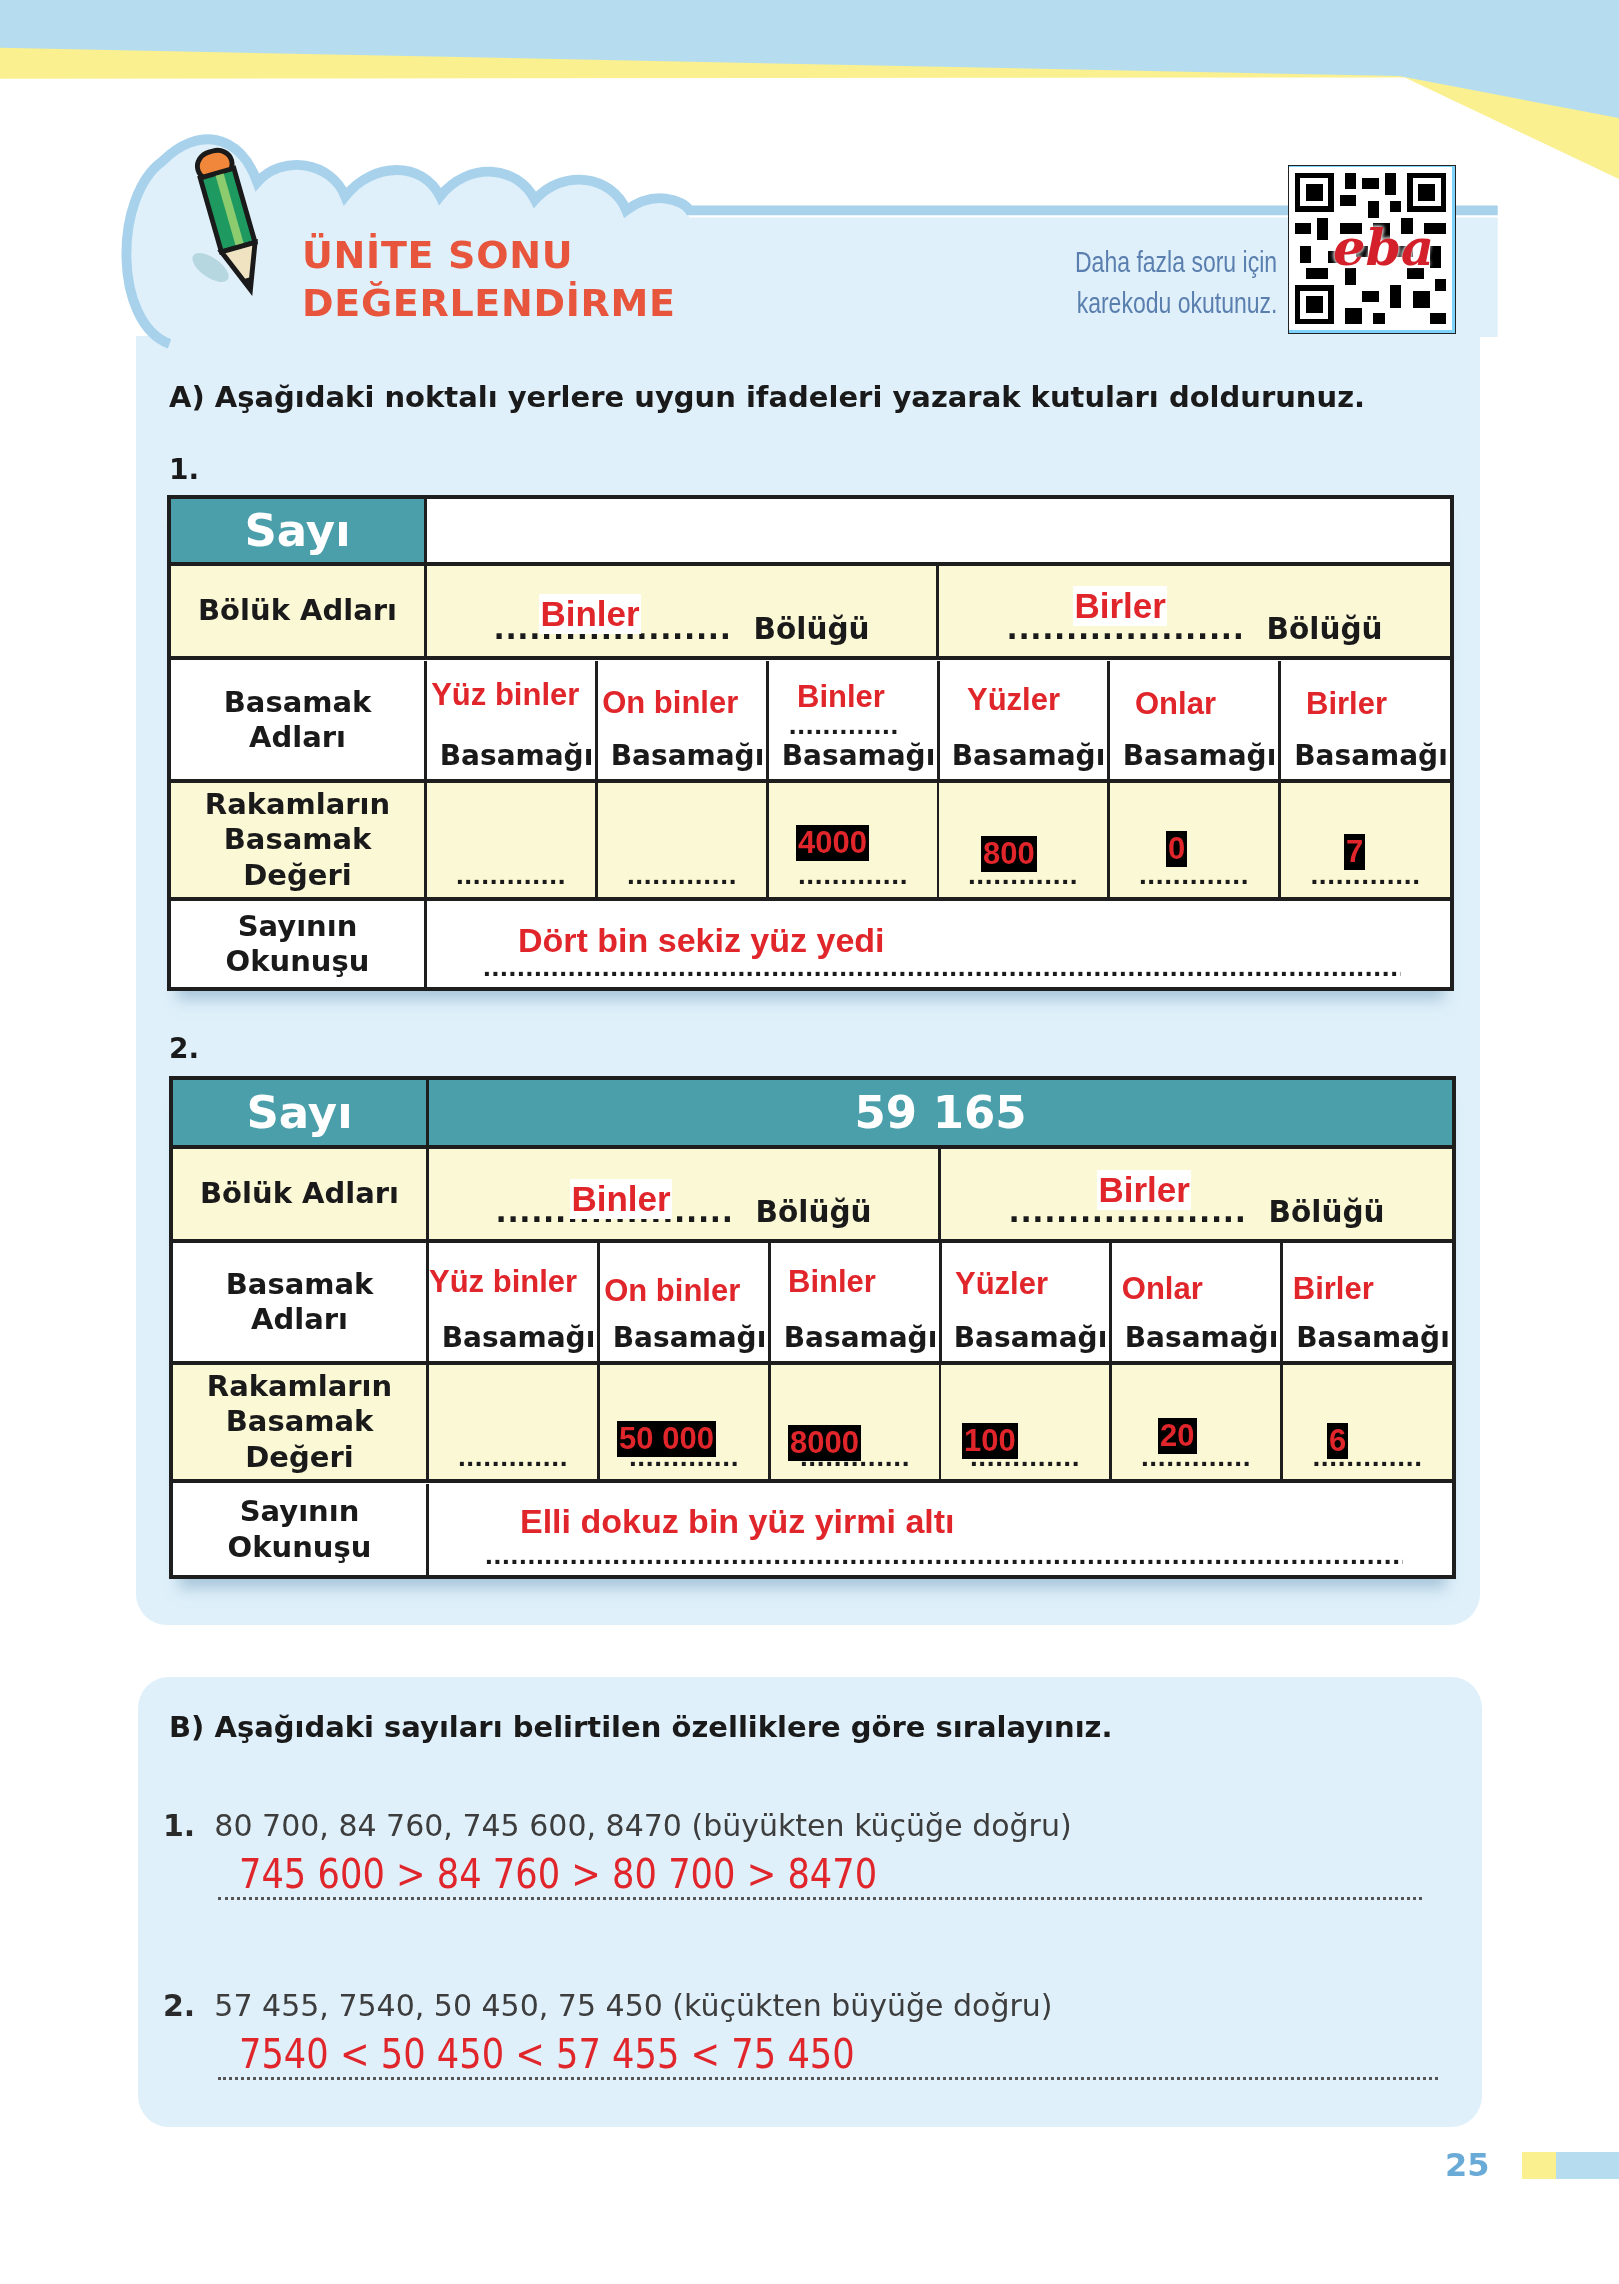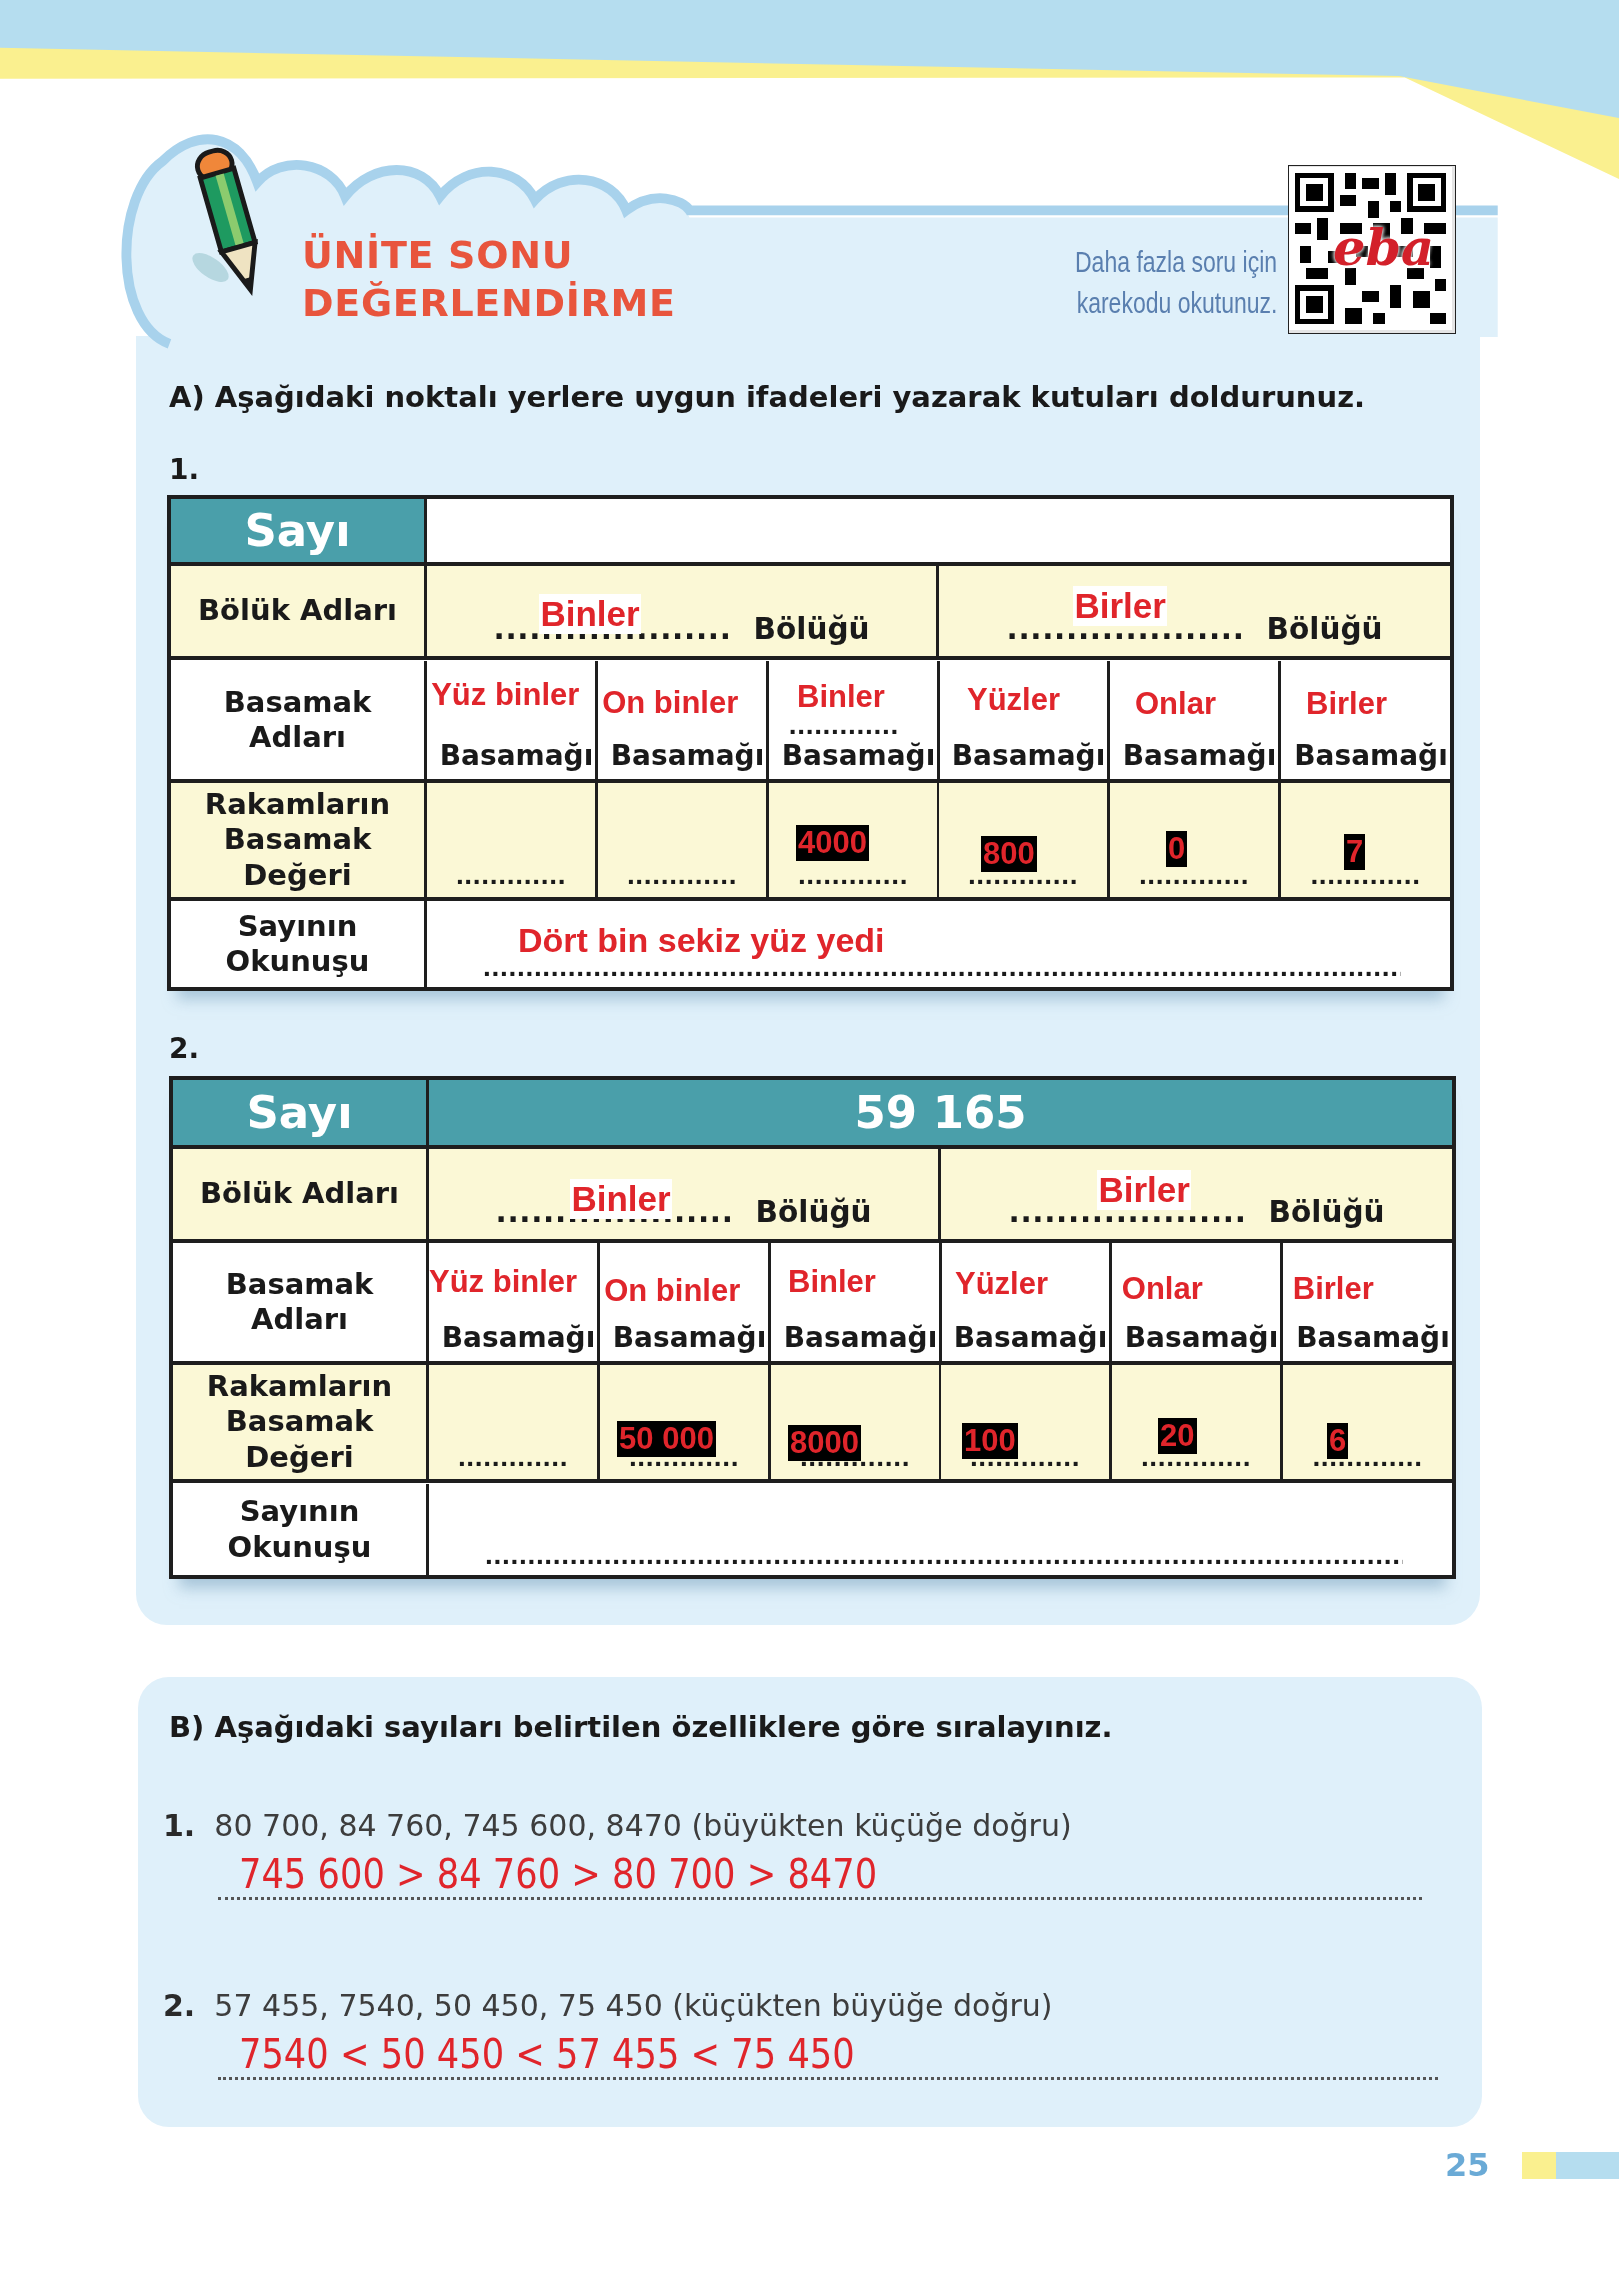--- a/index.html
+++ b/index.html
@@ -18,21 +18,21 @@
   .title { position:absolute; left:302px; font-family:"DejaVu Sans", sans-serif; font-weight:bold;
            color:#E8553D; font-size:38px; letter-spacing:0.7px; line-height:1; }
   .title.l1 { top:236px; }
   .title.l2 { top:284px; }
 
   .qr-hint { position:absolute; right:343px; text-align:right; color:#5A7FAF;
              font-family:"Liberation Sans Narrow","Liberation Sans", sans-serif; font-size:29.5px; line-height:1;
              transform:scaleX(0.78); transform-origin:right center; }
   .qr-hint.l1 { top:247px; }
   .qr-hint.l2 { top:288px; }
-  .qr { position:absolute; left:1288px; top:165px; width:166px; height:167px; background:#e5e5e5; border:1.4px solid #222; }
+  .qr { position:absolute; left:1288px; top:165px; width:166px; height:167px; background:#7dd3fc; border:1.4px solid #222; }
   .qr-logo { position:absolute; left:44px; top:56px; font-family:"DejaVu Serif", serif; font-style:italic; font-weight:bold;
              color:#D3202A; font-size:51px; line-height:1; text-shadow:0 0 4.2px #fff, 0 0 4.2px #fff; }
 
   
   .panel { position:absolute; background:#DFF0FA; border-radius:31px; }
   .panel-a { left:136px; top:336px; width:1344px; height:1289px; border-top-left-radius:0; border-top-right-radius:0; }
   .panel-b { left:138px; top:1677px; width:1344px; height:450px; }
 
   .heading { position:absolute; font-family:"DejaVu Sans", sans-serif; font-weight:bold; font-size:29px; color:#1a1a1a; white-space:nowrap; }
   .qnum { position:absolute; font-family:"DejaVu Sans", sans-serif; font-weight:bold; font-size:28px; color:#1a1a1a; }
@@ -351,20 +351,21 @@
   </div>
   <div class="row white" style="top:404px; height:91px;">
     <div class="cell" style="left:0; width:256px;">
       <div class="row-label">
           <span>Sayının</span>
           <span>Okunuşu</span>
         </div>
     </div>
     <div class="cell last" style="left:256px; right:0;">
       <div class="read-dots dots">................................................................................................................................................................</div>
+      <div class="read-ans red" style="top:18.3px;">Elli dokuz bin yüz yirmi altı</div>
     </div>
   </div>
 </div>
 
 <div class="panel panel-b"></div>
 <div class="heading" style="left:169px; top:1710px;">B)  Aşağıdaki sayıları belirtilen özelliklere göre sıralayınız.</div>
 
 <div class="b-item" style="left:163px; top:1808px;">
   <b>1.</b>&nbsp;&nbsp;<span>80 700, 84 760, 745 600, 8470 (büyükten küçüğe doğru)</span>
 </div>

